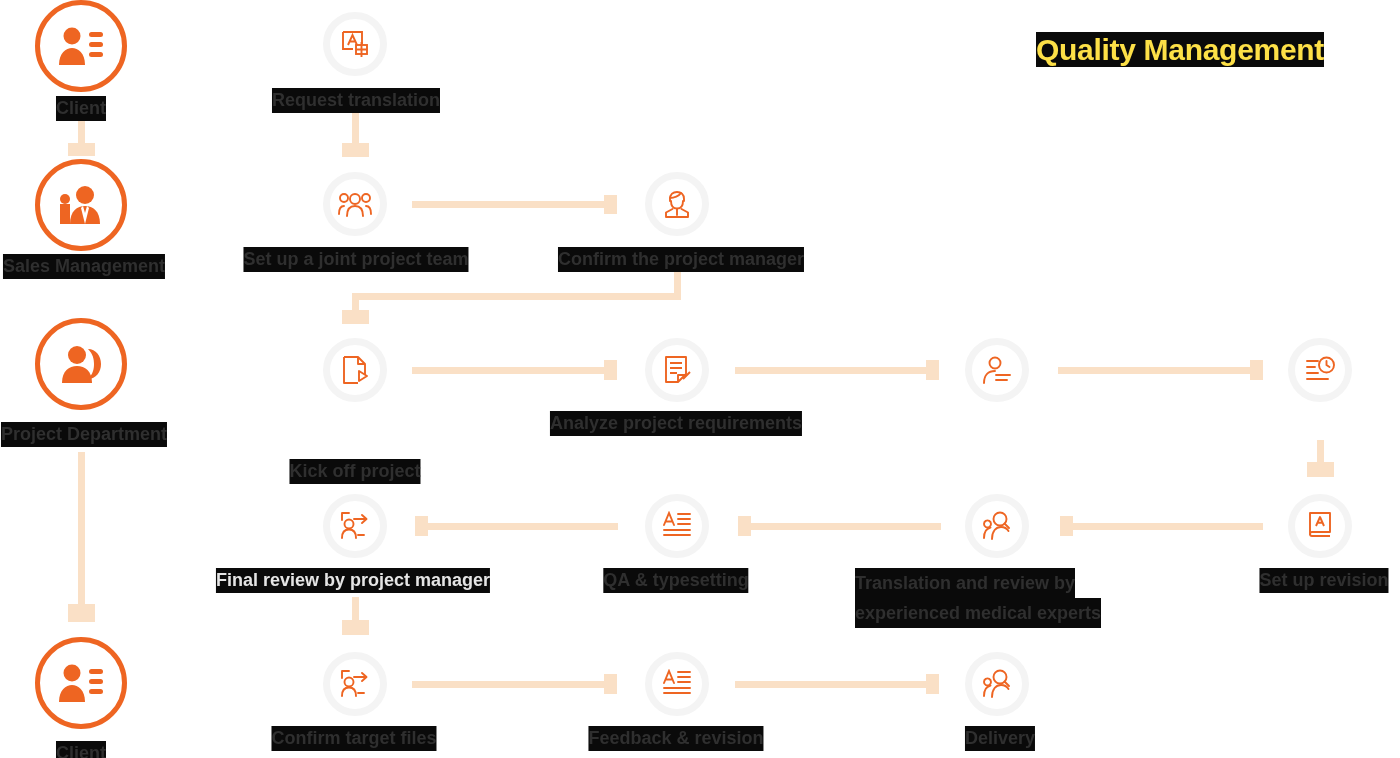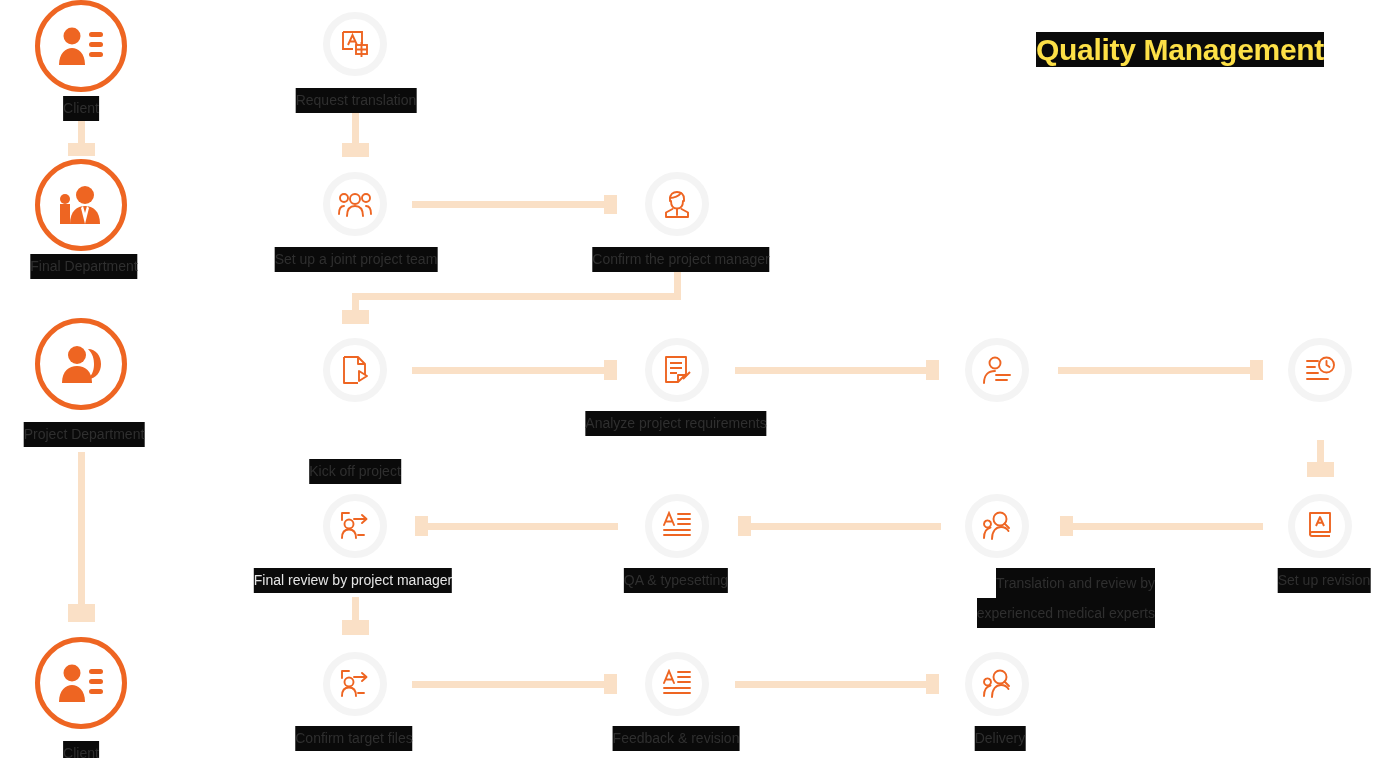--- a/index.html
+++ b/index.html
@@ -54,24 +54,24 @@
     background: #ffffff;
     display: flex;
     align-items: center;
     justify-content: center;
   }
   .node svg { display: block; }
 
   
   .label {
     position: absolute;
-    font-size: 14px;
-    font-weight: 400;
+    font-size: 18px;
+    font-weight: 700;
     color: #2f2f2f;
-    text-align: right;
+    text-align: left;
     white-space: nowrap;
     line-height: 23px;
     transform: translateX(-50%);
   }
   .label .hl {
     background: #0a0a0a;
     padding: 1px 0;
     display: inline-block;
   }
   .label.orange { color: #e5e5e5; }
@@ -350,21 +350,21 @@
   <div class="layer-text">
 
     <div class="title" style="left:1036px; top:33px;">
       <span class="hl">Quality Management</span>
     </div>
 
     <div class="label" style="left:81px; top:96px;">
       <span class="hl">Client</span>
     </div>
     <div class="label" style="left:84px; top:254px;">
-      <span class="hl">Final Department</span>
+      <span class="hl">Sales Management</span>
     </div>
     <div class="label" style="left:84px; top:422px;">
       <span class="hl">Project Department</span>
     </div>
     <div class="label" style="left:81px; top:741px;">
       <span class="hl">Client</span>
     </div>
 
     <div class="label" style="left:356px; top:88px;">
       <span class="hl">Request translation</span>

